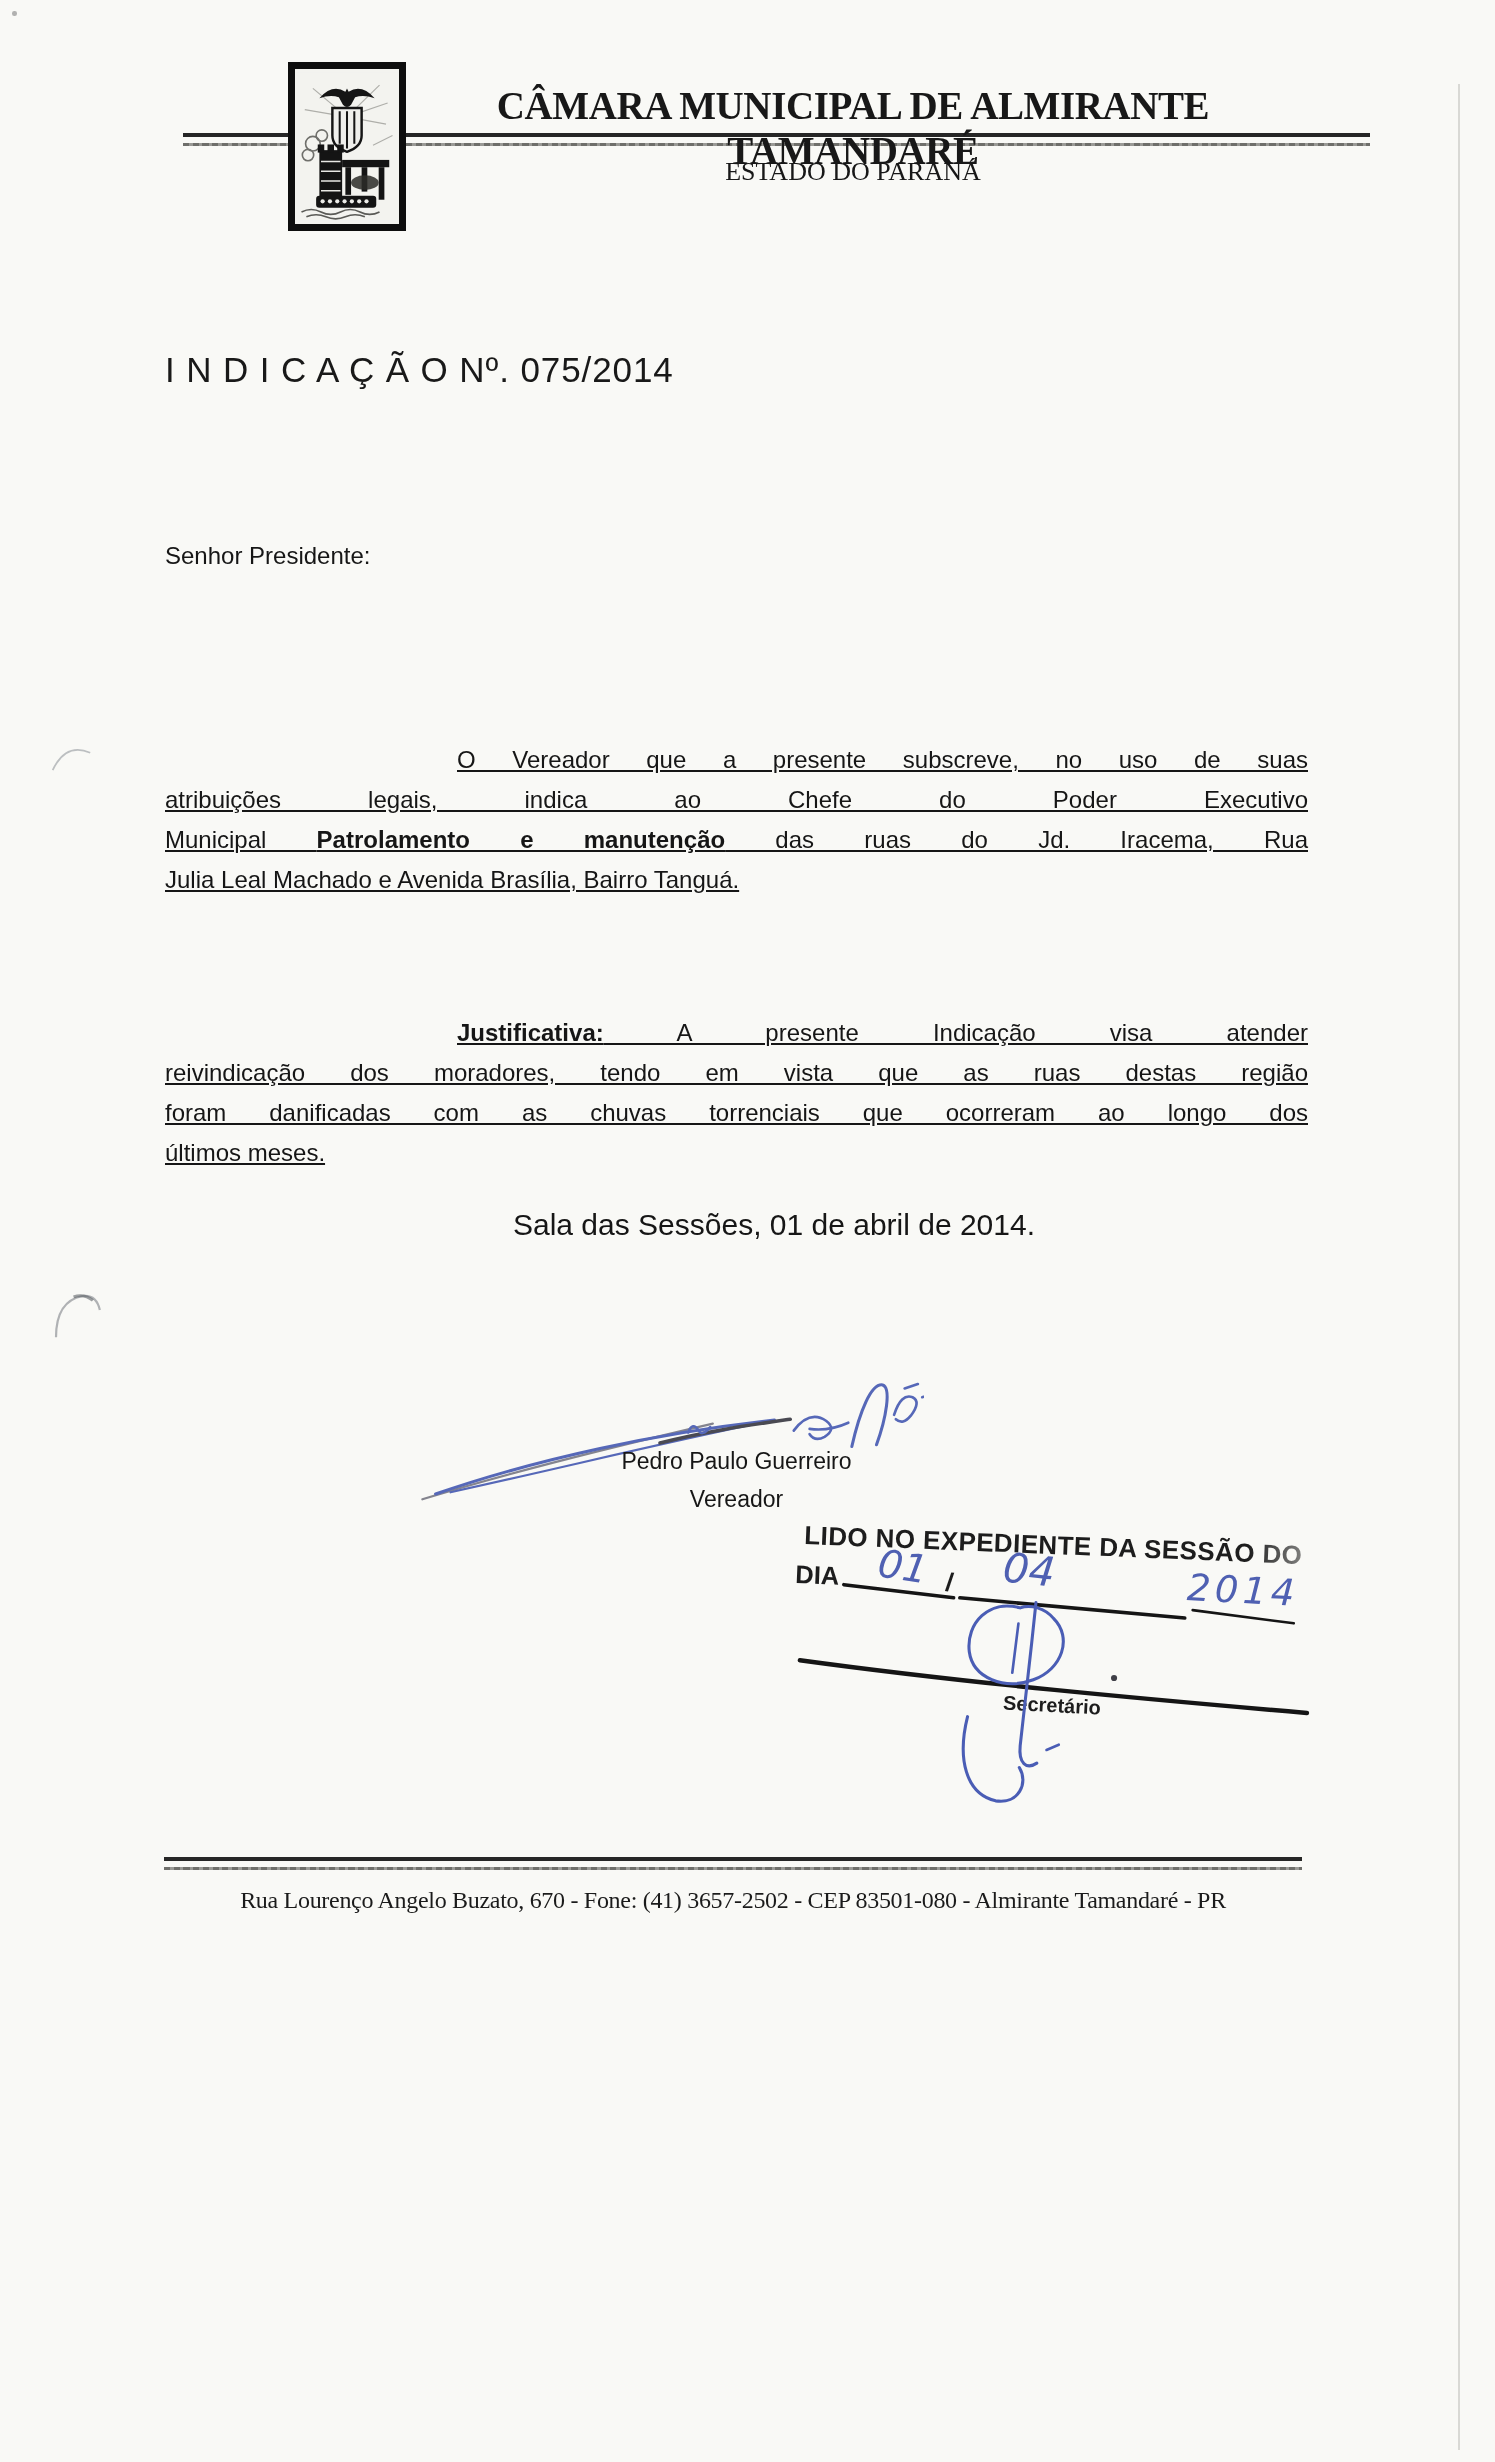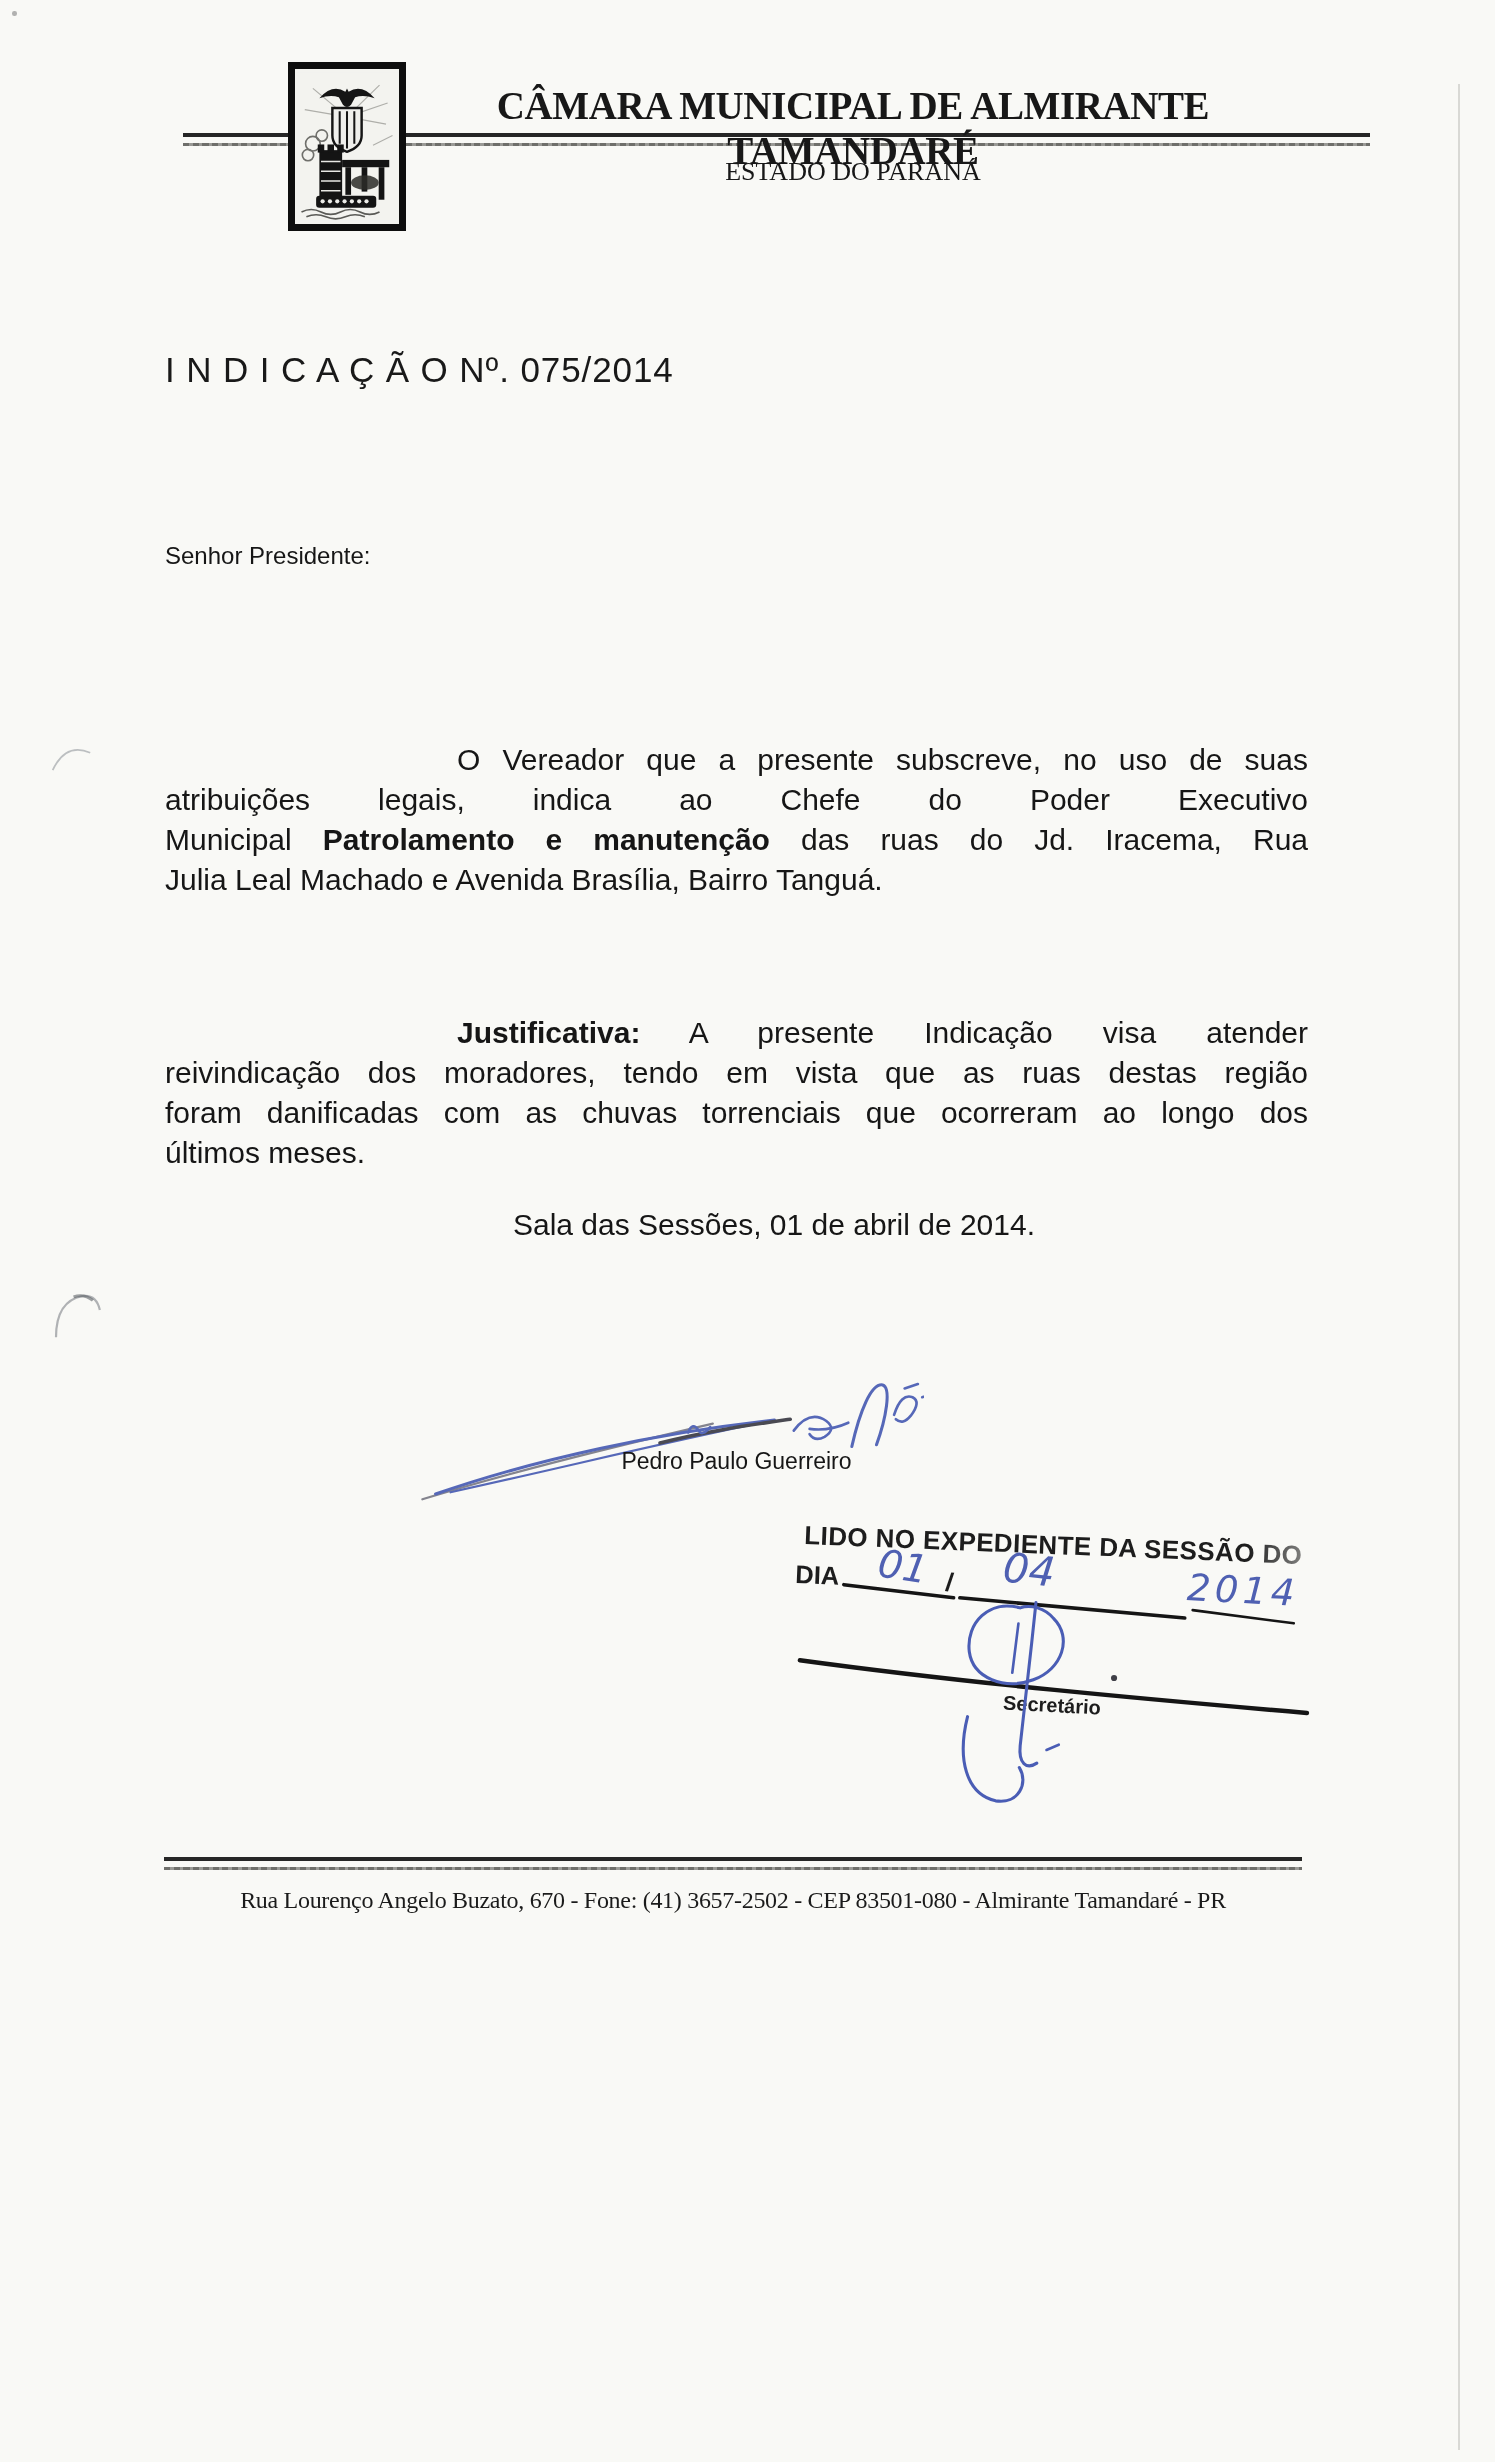--- a/index.html
+++ b/index.html
@@ -15,21 +15,21 @@
   .rule-thick{left:183px;top:133px;width:1187px;height:4.4px;background:#262626;z-index:1;}
   .rule-thin{left:183px;top:143px;width:1187px;height:2.6px;z-index:1;
              background:repeating-linear-gradient(90deg,#6f6f6b 0 6.2px,#9a9a96 6.2px 9.7px);}
   .org{left:378px;top:83px;width:950px;text-align:center;font-weight:700;font-size:39px;
        letter-spacing:-0.4px;color:#181818;z-index:2;}
   .state{left:378px;top:157px;width:950px;text-align:center;font-weight:400;font-size:26px;color:#181818;}
 
   
   .doc-title{left:165px;top:350px;font-size:35px;letter-spacing:0.9px;color:#191919;}
   .salutation{left:165px;top:542px;font-size:24px;}
-  .para{left:165px;width:1143px;font-size:30px;line-height:40px;}
+  .para{left:165px;width:1143px;font-size:24px;line-height:40px;text-decoration:underline;}
   .jl{text-align:justify;text-align-last:justify;height:40px;box-sizing:border-box;}
   .jl-last{text-align:left;height:40px;}
   .indent{padding-left:292px;}
   .b{font-weight:700;}
   .dateline{left:165px;top:1208px;width:1143px;text-align:center;padding-left:75px;
             box-sizing:border-box;font-size:30px;}
   .signer{left:165px;width:1143px;text-align:center;font-size:23px;}
 
   
   .stamp-text{color:#1d1d1d;font-weight:700;}
@@ -144,20 +144,21 @@
       <path d="M 332 64 q 5 -13 12 -2 q 4 7 13 -4" stroke="#5668b8" stroke-width="3"></path>
       <path d="M 452 62 q 18 -24 37 -11 q 12 9 -2 18 q -11 6 -17 -3" stroke="#5668b8" stroke-width="3"></path>
       <path d="M 470 60 q 22 3 44 -7" stroke="#5668b8" stroke-width="3"></path>
       <path d="M 518 80 C 527 40, 540 8, 553 10 C 563 13, 557 48, 546 78" stroke="#5668b8" stroke-width="3.5"></path>
       <path d="M 566 44 q 8 -25 21 -20 q 10 5 -2 21 q -9 11 -17 4" stroke="#5668b8" stroke-width="3"></path>
       <path d="M 578 14 l 15 -5 M 598 24 l 11 -4" stroke="#5668b8" stroke-width="3"></path>
     </g>
   </svg>
 
   <div class="abs signer sans" style="top:1448px">Pedro Paulo Guerreiro</div>
+  <div class="abs signer sans" style="top:1486px">Vereador</div>
 
   <div class="abs stamp-line1 stamp-text sans">LIDO NO EXPEDIENTE DA SESSÃO DO</div>
   <div class="abs stamp-dia stamp-text sans">DIA</div>
   <div class="abs stamp-slash stamp-text sans">/</div>
   <div class="abs hand hand-day">01</div>
   <div class="abs hand hand-month">04</div>
   <div class="abs hand hand-year">2014</div>
 
   <svg class="abs" style="left:791px;top:1495px" width="545" height="290" viewBox="0 0 620 330">
     <g stroke="#151515" fill="none" stroke-linecap="round">

